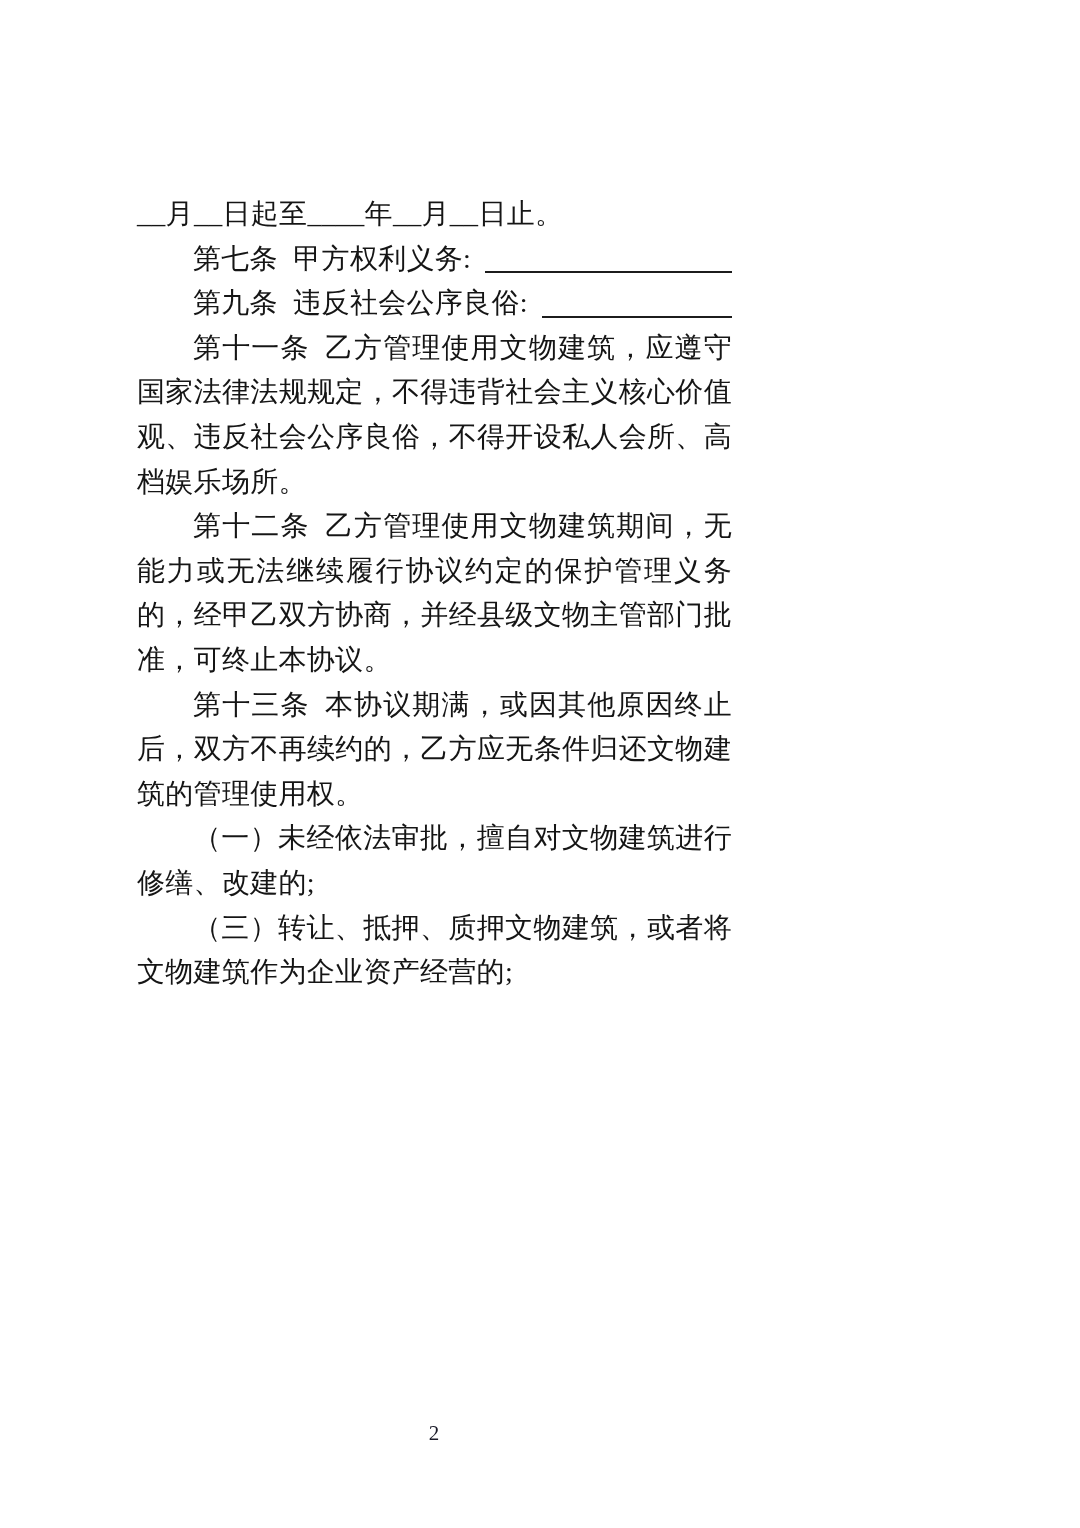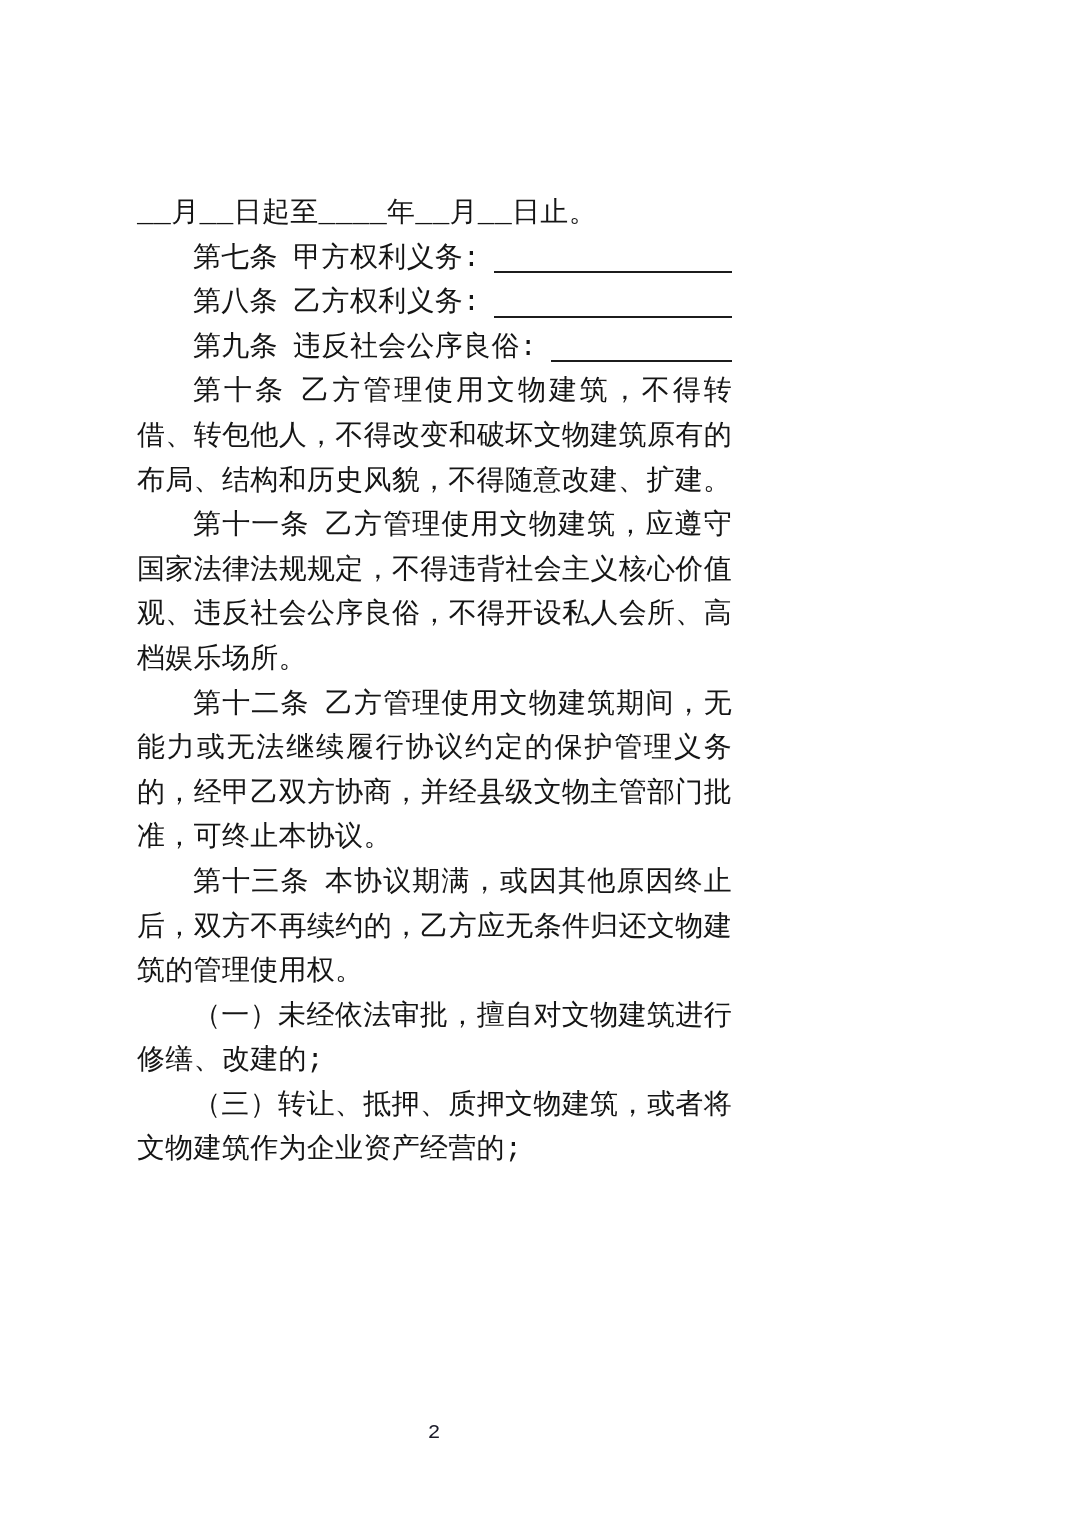--- a/index.html
+++ b/index.html
@@ -12,21 +12,20 @@
     height: 1528px;
     font-family: "Liberation Serif", "DejaVu Serif", serif;
     color: #151515;
   }
   .page {
     position: relative;
     width: 868px;
     height: 1528px;
     background: #ffffff;
     overflow: hidden;
-    font-family: Liberation Mono, monospace;
   }
   .content {
     position: absolute;
     left: 137px;
     right: 136px;
     top: 192px;
     font-size: 28px;
     line-height: 44.6px;
     text-align: justify;
     letter-spacing: 0.3px;
@@ -74,31 +73,26 @@
 <div class="page">
   <div class="content">
 
     <p class="para no-indent">__月__日起至____年__月__日止。</p>
 
     <div class="clause-line">
       <span class="clause-label"><span class="art-no">第七条</span><span>甲方权利义务:</span></span>
       <span class="blank"></span>
     </div>
 
-    <div class="clause-line">
-      <span class="clause-label"><span class="art-no">第八条</span><span>乙方权利义务:</span></span>
-      <span class="blank"></span>
-    </div>
 
     <div class="clause-line">
       <span class="clause-label"><span class="art-no">第九条</span><span>违反社会公序良俗:</span></span>
       <span class="blank"></span>
     </div>
 
-    <p class="para"><span class="art-no">第十条</span><span>乙方管理使用文物建筑，不得转借、转包他人，不得改变和破坏文物建筑原有的布局、结构和历史风貌，不得随意改建、扩建。</span></p>
 
     <p class="para"><span class="art-no">第十一条</span><span>乙方管理使用文物建筑，应遵守国家法律法规规定，不得违背社会主义核心价值观、违反社会公序良俗，不得开设私人会所、高档娱乐场所。</span></p>
 
     <p class="para"><span class="art-no">第十二条</span><span>乙方管理使用文物建筑期间，无能力或无法继续履行协议约定的保护管理义务的，经甲乙双方协商，并经县级文物主管部门批准，可终止本协议。</span></p>
 
     <p class="para"><span class="art-no">第十三条</span><span>本协议期满，或因其他原因终止后，双方不再续约的，乙方应无条件归还文物建筑的管理使用权。</span></p>
 
 
 
     <p class="para">（一）未经依法审批，擅自对文物建筑进行修缮、改建的;</p>

